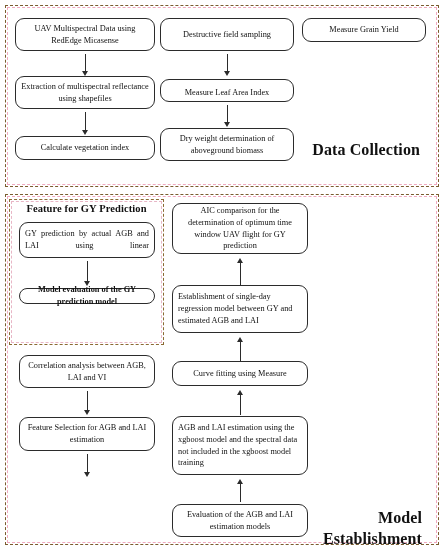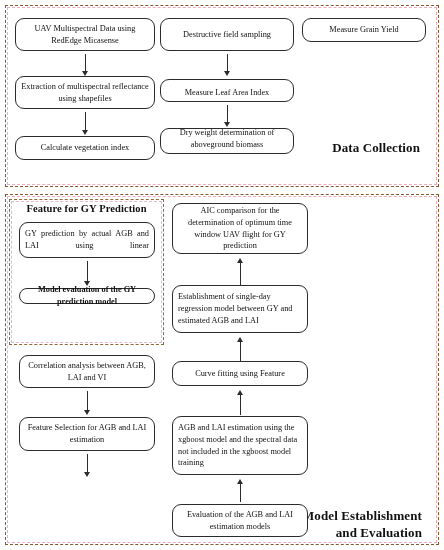--- a/index.html
+++ b/index.html
@@ -49,21 +49,21 @@
     left: 1px; top: 1px; right: 1px; bottom: 1px;
     box-sizing: border-box;
     border: 1.2px dashed #e8b6c6;
     pointer-events: none;
   }
 
   
   .section-caption {
     position: absolute;
     font-weight: bold;
-    font-size: 13px;
+    font-size: 16px;
     line-height: 1.3;
     color: #111;
     text-align: right;
     letter-spacing: 0.1px;
   }
   .nested-caption {
     position: absolute;
     font-weight: bold;
     font-size: 10.5px;
     color: #111;
@@ -172,21 +172,21 @@
 
   <div class="arrow" style="left:227px; top:105px;">
     <div class="shaft" style="height:19px;"></div>
     <div class="head-down" style="top:17px;"></div>
   </div>
 
   <div class="node" style="left:15px; top:136px; width:140px; height:24px;">
     <span class="label">Calculate vegetation index</span>
   </div>
 
-  <div class="node" style="left:160px; top:128px; width:134px; height:26px;align-items:flex-end;">
+  <div class="node" style="left:160px; top:128px; width:134px; height:33px;">
     <span class="label">Dry weight determination of aboveground biomass</span>
   </div>
 
   <div class="section-frame tint" style="left:5px; top:194px; width:434px; height:351px;">
     <div class="inner-tint"></div>
   </div>
 
   <div class="section-caption" style="left:280px; top:494px; width:142px;margin-top:14px;">
     <div>Model Establishment</div>
     <div>and Evaluation</div>
@@ -223,21 +223,21 @@
   <div class="node left-text" style="left:172px; top:285px; width:136px; height:48px;">
     <span class="label">Establishment of single-day regression model between GY and estimated AGB and LAI</span>
   </div>
 
   <div class="arrow" style="left:240px; top:337px;">
     <div class="shaft" style="height:22px; top:3px;"></div>
     <div class="head-up" style="top:0px;"></div>
   </div>
 
   <div class="node" style="left:172px; top:361px; width:136px; height:25px;">
-    <span class="label">Curve fitting using Feature</span>
+    <span class="label">Curve fitting using Measure</span>
   </div>
 
   <div class="arrow" style="left:240px; top:390px;">
     <div class="shaft" style="height:22px; top:3px;"></div>
     <div class="head-up" style="top:0px;"></div>
   </div>
 
   <div class="node left-text" style="left:172px; top:416px; width:136px; height:59px;">
     <span class="label">AGB and LAI estimation using the xgboost model and the spectral data not included in the xgboost model training</span>
   </div>

